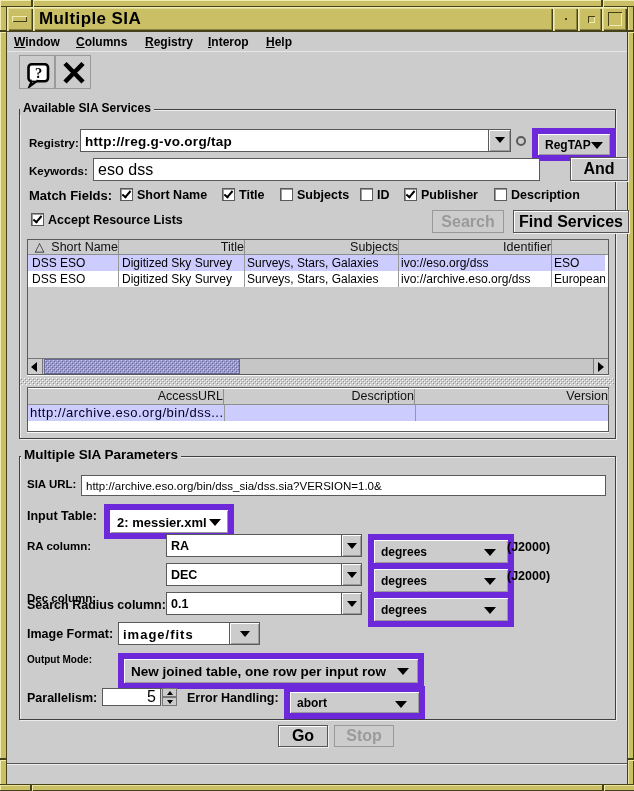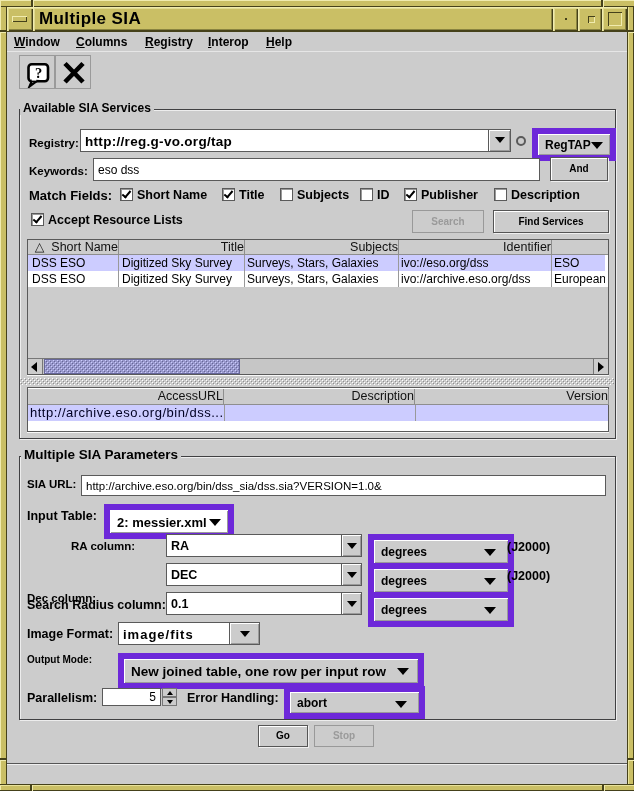--- a/index.html
+++ b/index.html
@@ -11,24 +11,24 @@
     box-shadow:inset 1px 1px 0 #F0EBAE, inset 2px 2px 0 #E0DA90, inset -1px -1px 0 #45411A, inset -2px -2px 0 #8A8440;}
   .kflat{position:absolute;background:#CABF65;}
   
   #content{position:absolute;left:7px;top:32px;width:620px;height:752px;background:#CCCCCC;box-shadow:0 0 0 1px #45411A;}
   .lbl{font-weight:bold;font-size:12.5px;color:#000;white-space:nowrap;}
   .group{position:absolute;border:1px solid #404042;box-shadow:inset 1px 1px 0 #ededed, 1px 1px 0 #ededed;}
   .gtitle{position:absolute;background:#CCCCCC;font-weight:bold;font-size:12px;padding:0 3px;line-height:13px;}
   
   .btn{position:absolute;background:#CCCCCC;border:1px solid #555;
     box-shadow:inset 1px 1px 0 #fff, 1px 1px 0 #efefef;
-    font-weight:bold;font-size:10px;color:#000;text-align:center;}
+    font-weight:bold;font-size:16px;color:#000;text-align:center;margin-left:20px;}
   .btn.dis{border:1px solid #999;box-shadow:none;color:#9A9A9A;}
   
-  .tf{position:absolute;background:#fff;border:1px solid #5A5A5A;font-size:12px;color:#000;}
+  .tf{position:absolute;background:#fff;border:1px solid #5A5A5A;font-size:16px;color:#000;}
   .tf.small{font-size:11.5px;}
   .tf span{position:absolute;left:4px;top:50%;transform:translateY(-50%);white-space:nowrap;}
   
   .combo{position:absolute;background:#CCCCCC;border:6px solid #6d28d9;
     box-shadow:inset 1px 1px 0 #fff, inset -1px -1px 0 #9a9a9a;}
   .combo .ctext{position:absolute;left:7px;top:50%;transform:translateY(-50%);font-weight:bold;font-size:12.5px;white-space:nowrap;}
   .arr{position:absolute;width:0;height:0;border-left:6px solid transparent;border-right:6px solid transparent;border-top:7px solid #000;}
   .arr.sm{border-left-width:5px;border-right-width:5px;border-top-width:6px;}
   
   .ecombo{position:absolute;background:#fff;border:1px solid #5A5A5A;}
@@ -234,21 +234,21 @@
     <div class="tf small" style="left:74px;top:443px;width:523px;height:19px;">
         <span>http://archive.eso.org/bin/dss_sia/dss.sia?VERSION=1.0&amp;</span>
       </div>
 
     <div class="abs lbl" style="left:20px;top:477px;">Input Table:</div>
     <div class="combo" style="left:97px;top:472px;width:118px;height:23px;background:#fff;">
       <span class="ctext" style="font-size:13px;">2: messier.xml</span>
       <div class="arr" style="right:7px;top:9px;"></div>
     </div>
 
-    <div class="abs lbl" style="left:20px;top:508px;font-size:11.5px;margin-left:44px;">RA column:</div>
+    <div class="abs lbl" style="left:20px;top:508px;font-size:11.5px;">RA column:</div>
     <div class="ecombo" style="left:159px;top:502px;width:194px;height:21px;">
       <span class="etext" style="font-weight:bold;font-size:12.5px;">RA</span>
       <div class="abtn" style="right:0;top:0;width:19px;height:21px;"></div>
       <div class="arr sm" style="right:4px;top:8px;"></div>
     </div>
     <div class="combo" style="left:361px;top:502px;width:134px;height:23px;">
       <span class="ctext" style="font-size:12px;">degrees</span>
       <div class="arr" style="right:12px;top:9px;"></div>
     </div>
     <div class="abs lbl" style="left:500px;top:508px;">(J2000)</div>

